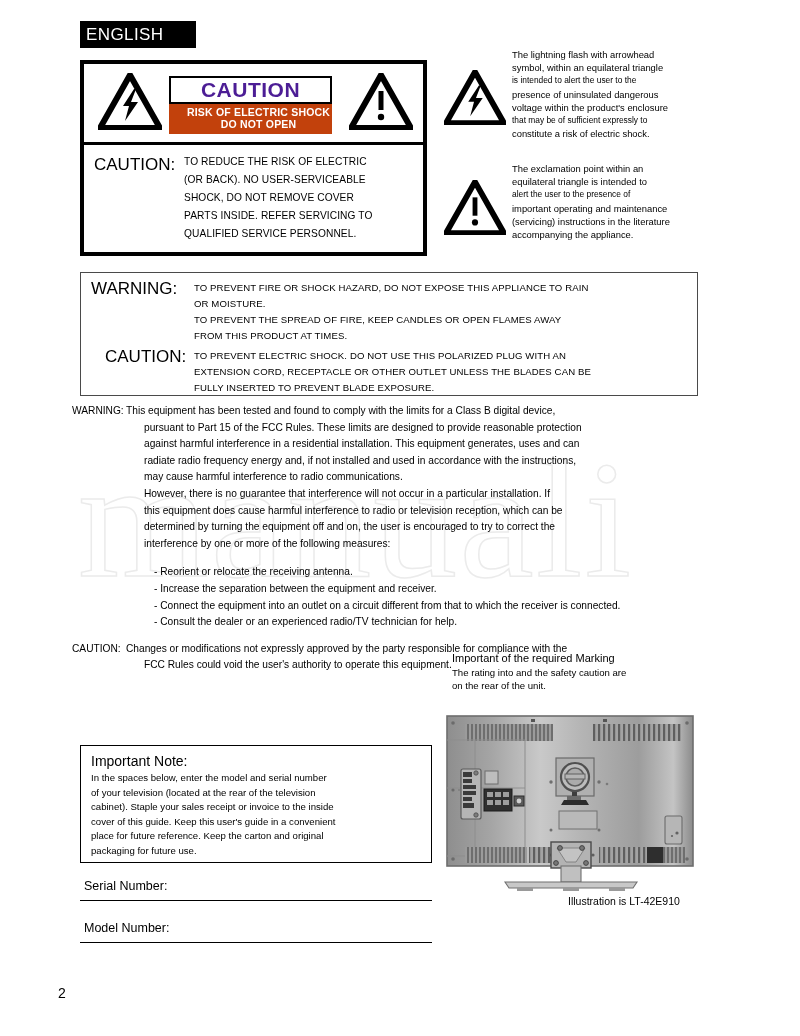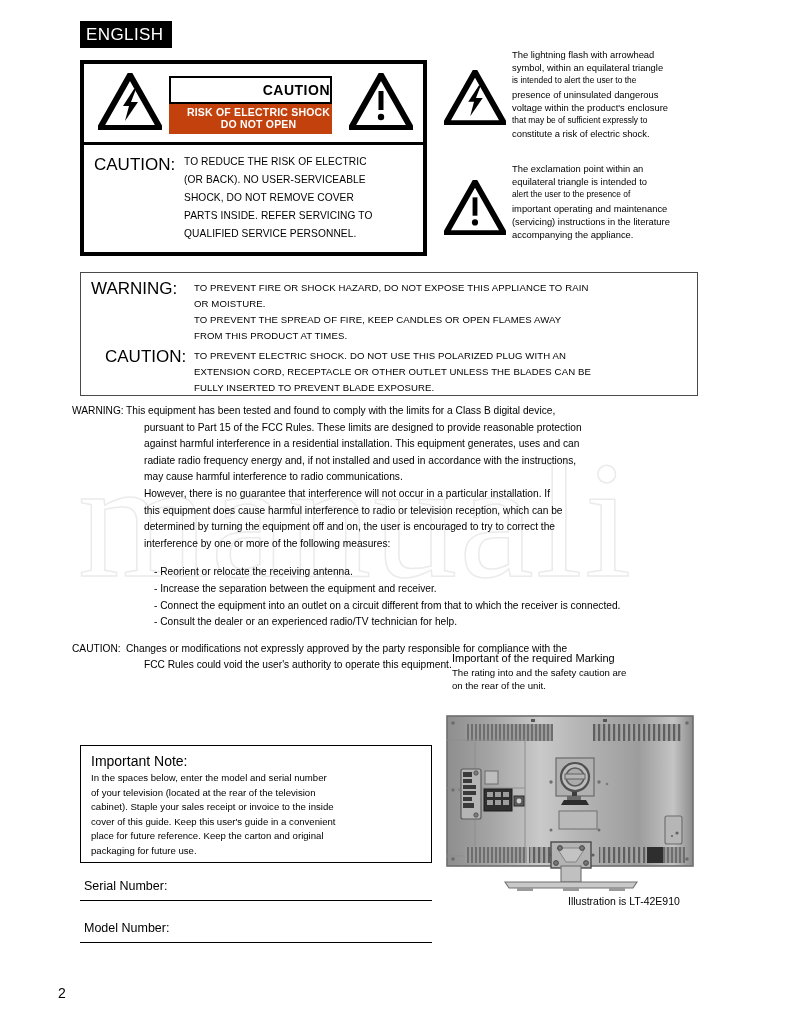--- a/index.html
+++ b/index.html
@@ -37,21 +37,21 @@
     white-space: nowrap;
     z-index: 0;
     user-select: none;
   }
 
   
   #english-tag {
     position: absolute;
     left: 80px;
     top: 21px;
-    width: 92px;
+    width: 116px;
     height: 27px;
     background: #000000;
     color: #ffffff;
     font-size: 17px;
     line-height: 27px;
     padding-left: 6px;
     box-sizing: border-box;
     letter-spacing: 0.4px;
     z-index: 2;
   }
@@ -80,24 +80,24 @@
   .tri svg { display:block; }
   #caution-center-block {
     position: absolute;
     left: 85px;
     top: 12px;
     width: 163px;
   }
   #caution-word {
     border: 2px solid #000000;
     background: #ffffff;
-    color: #000000;
-    font-size: 14px;
+    color: #4c1d95;
+    font-size: 21px;
     font-weight: bold;
-    text-align: right;
+    text-align: center;
     letter-spacing: 0.5px;
     line-height: 24px;
     height: 24px;
     box-sizing: content-box;
   }
   #caution-sub {
     background: #c2410c;
     color: #ffffff;
     font-size: 10.5px;
     font-weight: bold;

